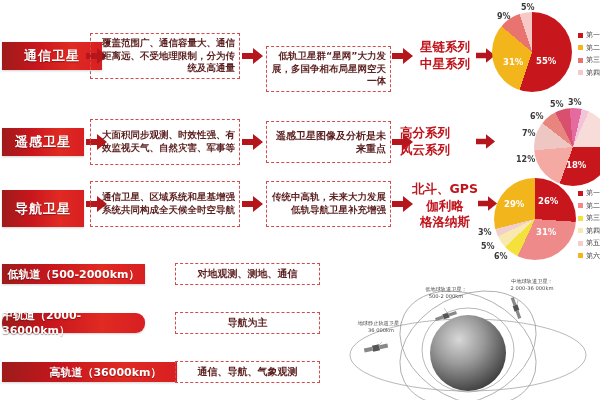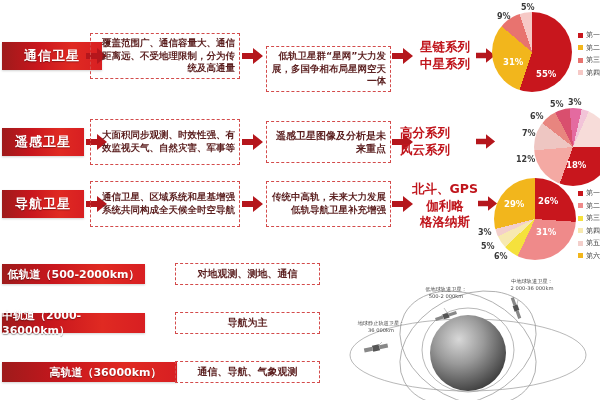--- a/index.html
+++ b/index.html
@@ -105,21 +105,21 @@
   <svg class="arrow" style="left:476px;top:48px;" width="20" height="15" viewBox="0 0 22 16">
     <path d="M0 5 L11 5 L11 0 L21 8 L11 16 L11 11 L0 11 Z" fill="#b5161c"></path>
   </svg>
 
   <div class="pie" style="left:492px;top:12px;width:80px;height:80px;
        background:conic-gradient(from 0deg,
          #c8161d 0deg 198deg,
          #f2b61c 198deg 310deg,
          #e8736f 310deg 342deg,
          #f6c9c6 342deg 360deg);"></div>
-  <div class="pielabel inner" style="left:536px;top:69px;">55%</div>
+  <div class="pielabel inner" style="left:536px;top:56px;">55%</div>
   <div class="pielabel inner" style="left:503px;top:57px;">31%</div>
   <div class="pielabel" style="left:497px;top:12px;">9%</div>
   <div class="pielabel" style="left:521px;top:3px;">5%</div>
 
   <div class="legend" style="left:578px;top:30px;">
     <div class="row">
       <span class="sw" style="background:#c8161d"></span>
       <span class="lt">第一类</span>
     </div>
     <div class="row">
@@ -173,21 +173,21 @@
          #f2c4d8 173deg 184deg,
          #f7dcd9 184deg 250deg,
          #c8161d 250deg 360deg);"></div>
   <div class="pielabel inner" style="left:566px;top:160px;">18%</div>
   <div class="pielabel" style="left:516px;top:155px;">12%</div>
   <div class="pielabel" style="left:522px;top:129px;">7%</div>
   <div class="pielabel" style="left:530px;top:112px;">6%</div>
   <div class="pielabel" style="left:550px;top:100px;">5%</div>
   <div class="pielabel" style="left:568px;top:98px;">3%</div>
 
-  <div class="redchip cat" style="left:2px;top:190px;width:82px;height:28px;">导航卫星</div>
+  <div class="redchip cat" style="left:2px;top:190px;width:82px;height:37px;">导航卫星</div>
 
   <svg class="arrow" style="left:86px;top:196px;" width="22" height="16" viewBox="0 0 22 16">
     <path d="M0 5 L11 5 L11 0 L21 8 L11 16 L11 11 L0 11 Z" fill="#b5161c"></path>
   </svg>
 
   <div class="dashbox" style="left:90px;top:181px;width:150px;height:46px;">通信卫星、区域系统和星基增强系统共同构成全天候全时空导航</div>
 
   <svg class="arrow" style="left:242px;top:196px;" width="22" height="16" viewBox="0 0 22 16">
     <path d="M0 5 L11 5 L11 0 L21 8 L11 16 L11 11 L0 11 Z" fill="#b5161c"></path>
   </svg>
@@ -246,21 +246,21 @@
     </div>
     <div class="row">
       <span class="sw" style="background:#f2b61c"></span>
       <span class="lt">第六类</span>
     </div>
   </div>
 
   <div class="redchip orbit" style="left:2px;top:264px;width:143px;height:20px;">低轨道（500-2000km）</div>
   <div class="dashbox small" style="left:175px;top:263px;width:145px;height:22px;">对地观测、测地、通信</div>
 
-  <div class="redchip orbit" style="left:2px;top:313px;width:143px;height:20px;">中轨道（2000-36000km）</div>
+  <div class="redchip orbit" style="left:2px;top:313px;width:143px;height:20px;border-radius:9px;">中轨道（2000-36000km）</div>
   <div class="dashbox small" style="left:175px;top:312px;width:145px;height:22px;">导航为主</div>
 
   <div class="redchip orbit" style="left:2px;top:362px;width:143px;height:20px;padding-left:32px;">高轨道（36000km）</div>
   <div class="dashbox small" style="left:175px;top:361px;width:145px;height:22px;">通信、导航、气象观测</div>
 
   <div class="orbitwrap" style="left:336px;top:270px;width:264px;height:130px;">
     <svg width="264" height="130" viewBox="0 0 264 130">
       <defs>
         <radialGradient id="earthg" cx="38%" cy="32%" r="72%">
           <stop offset="0%" stop-color="#d8d8d8"></stop>

